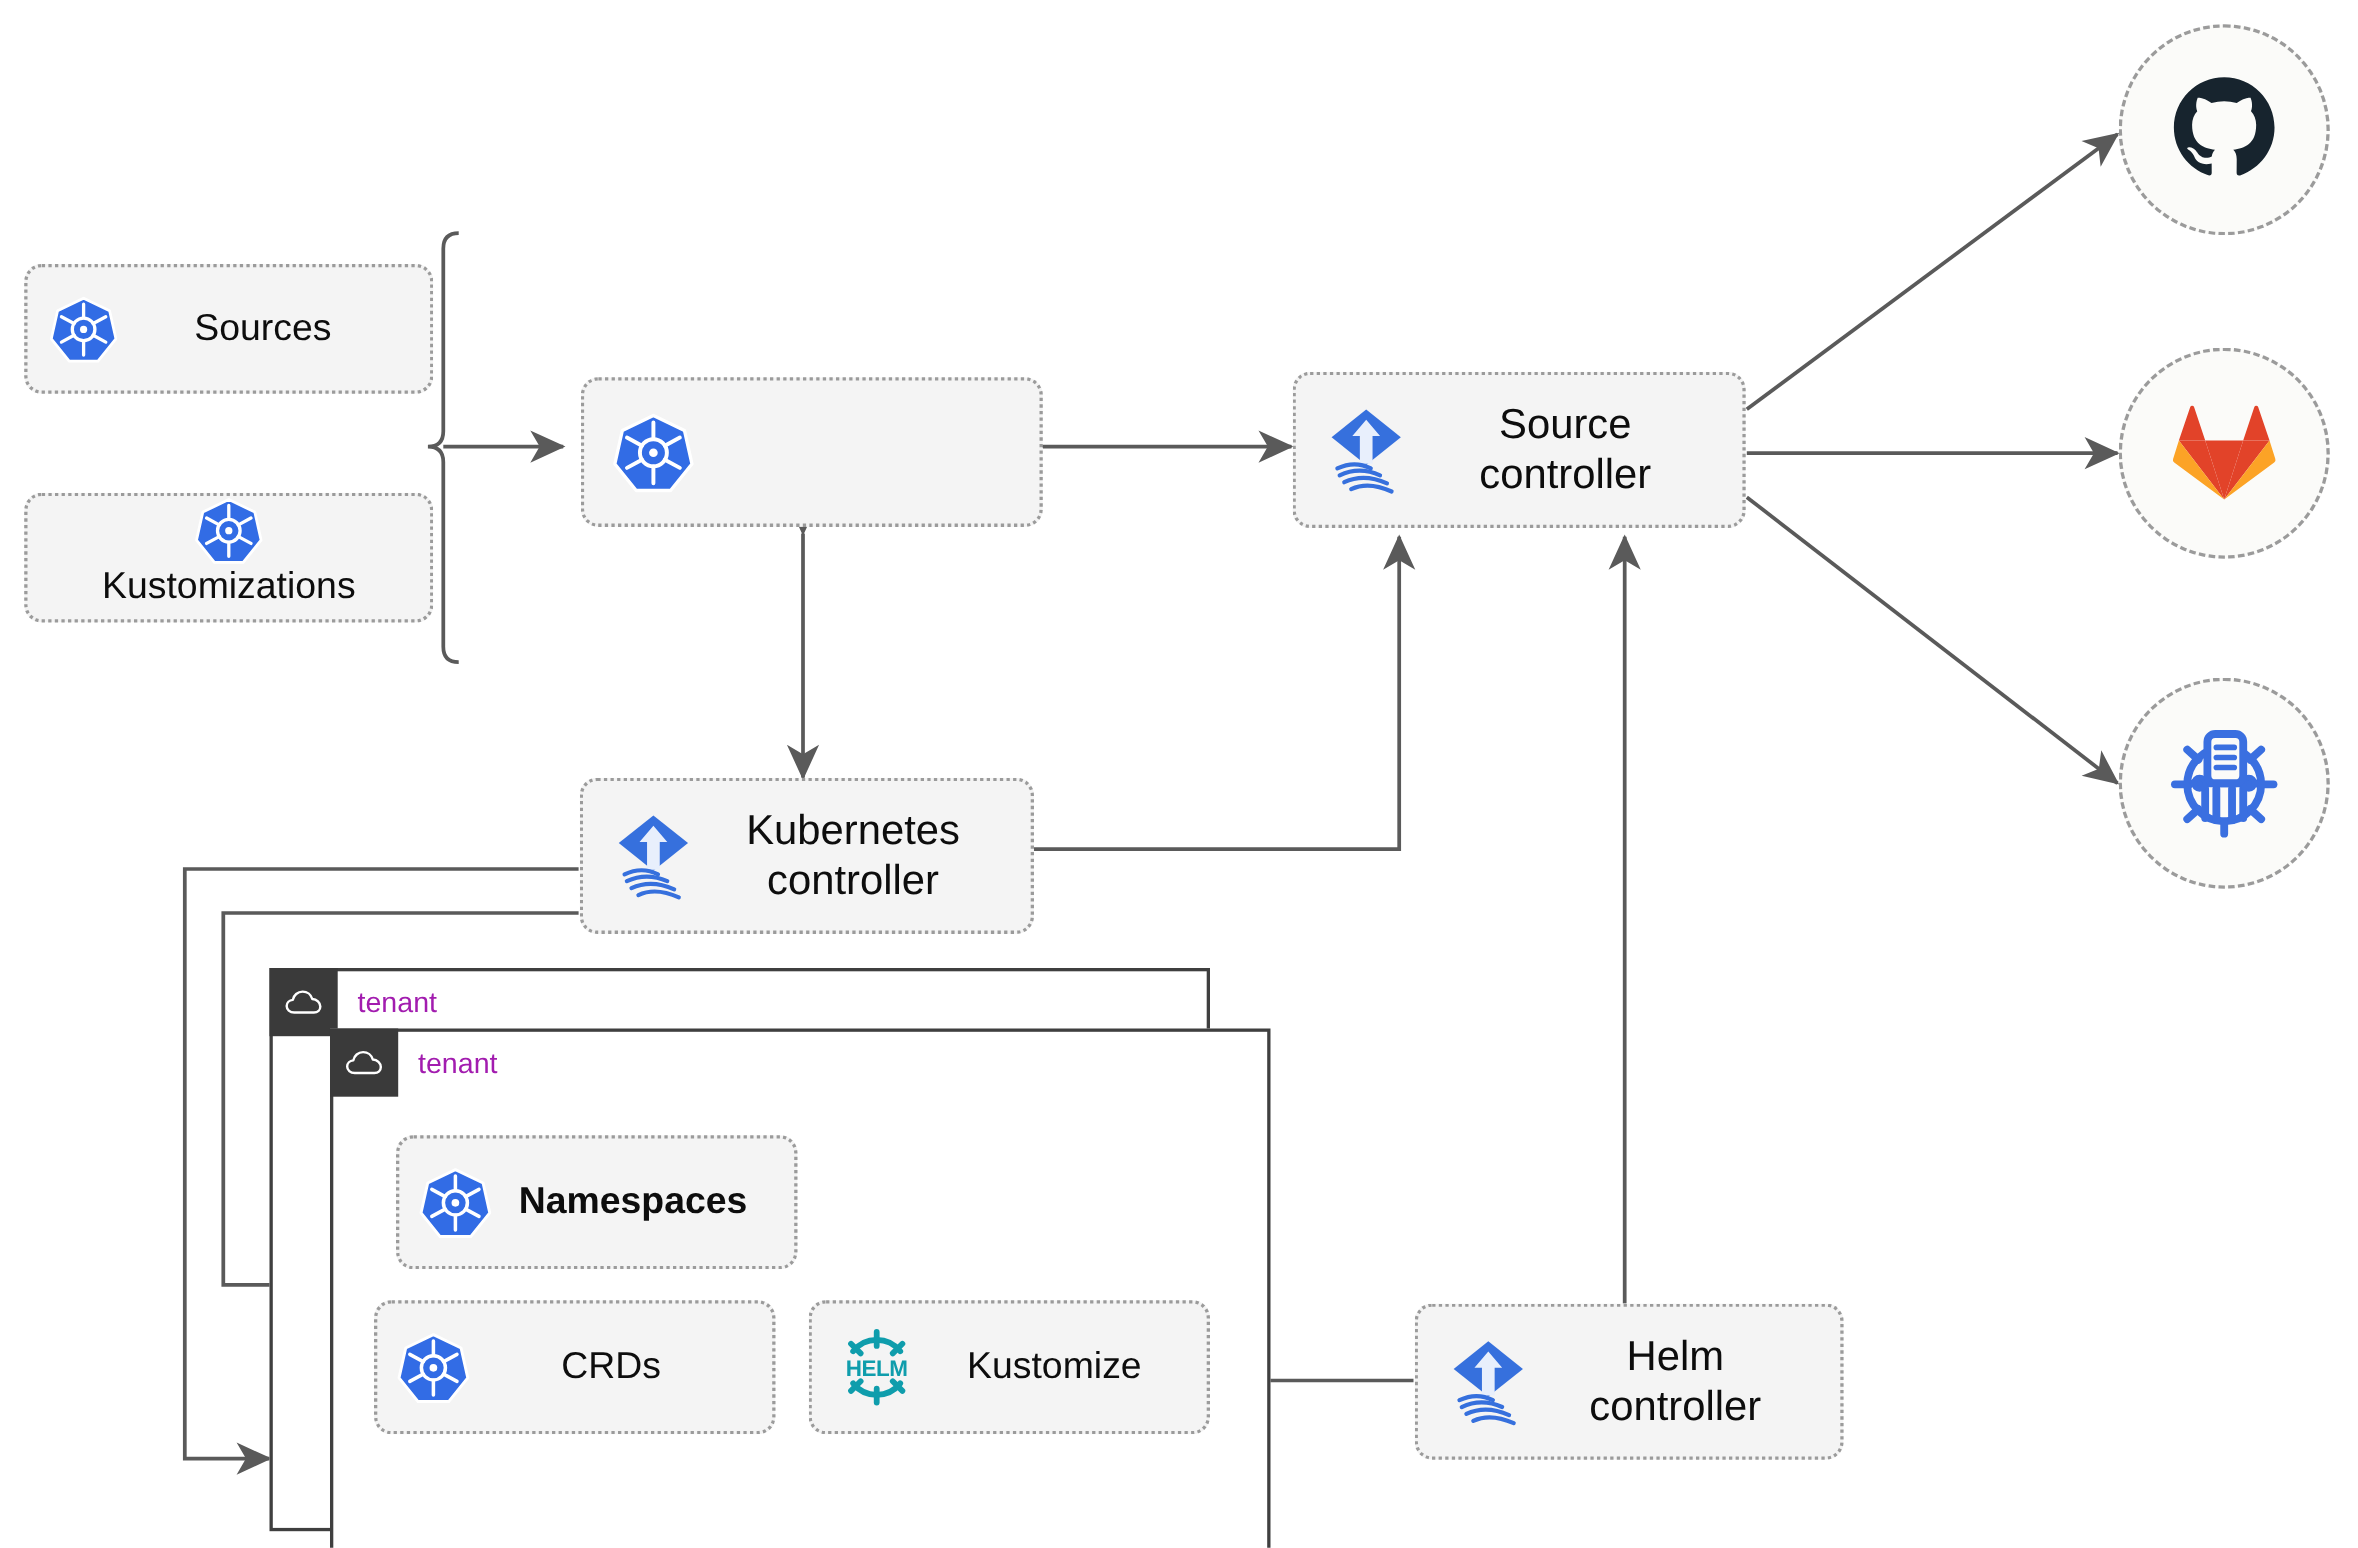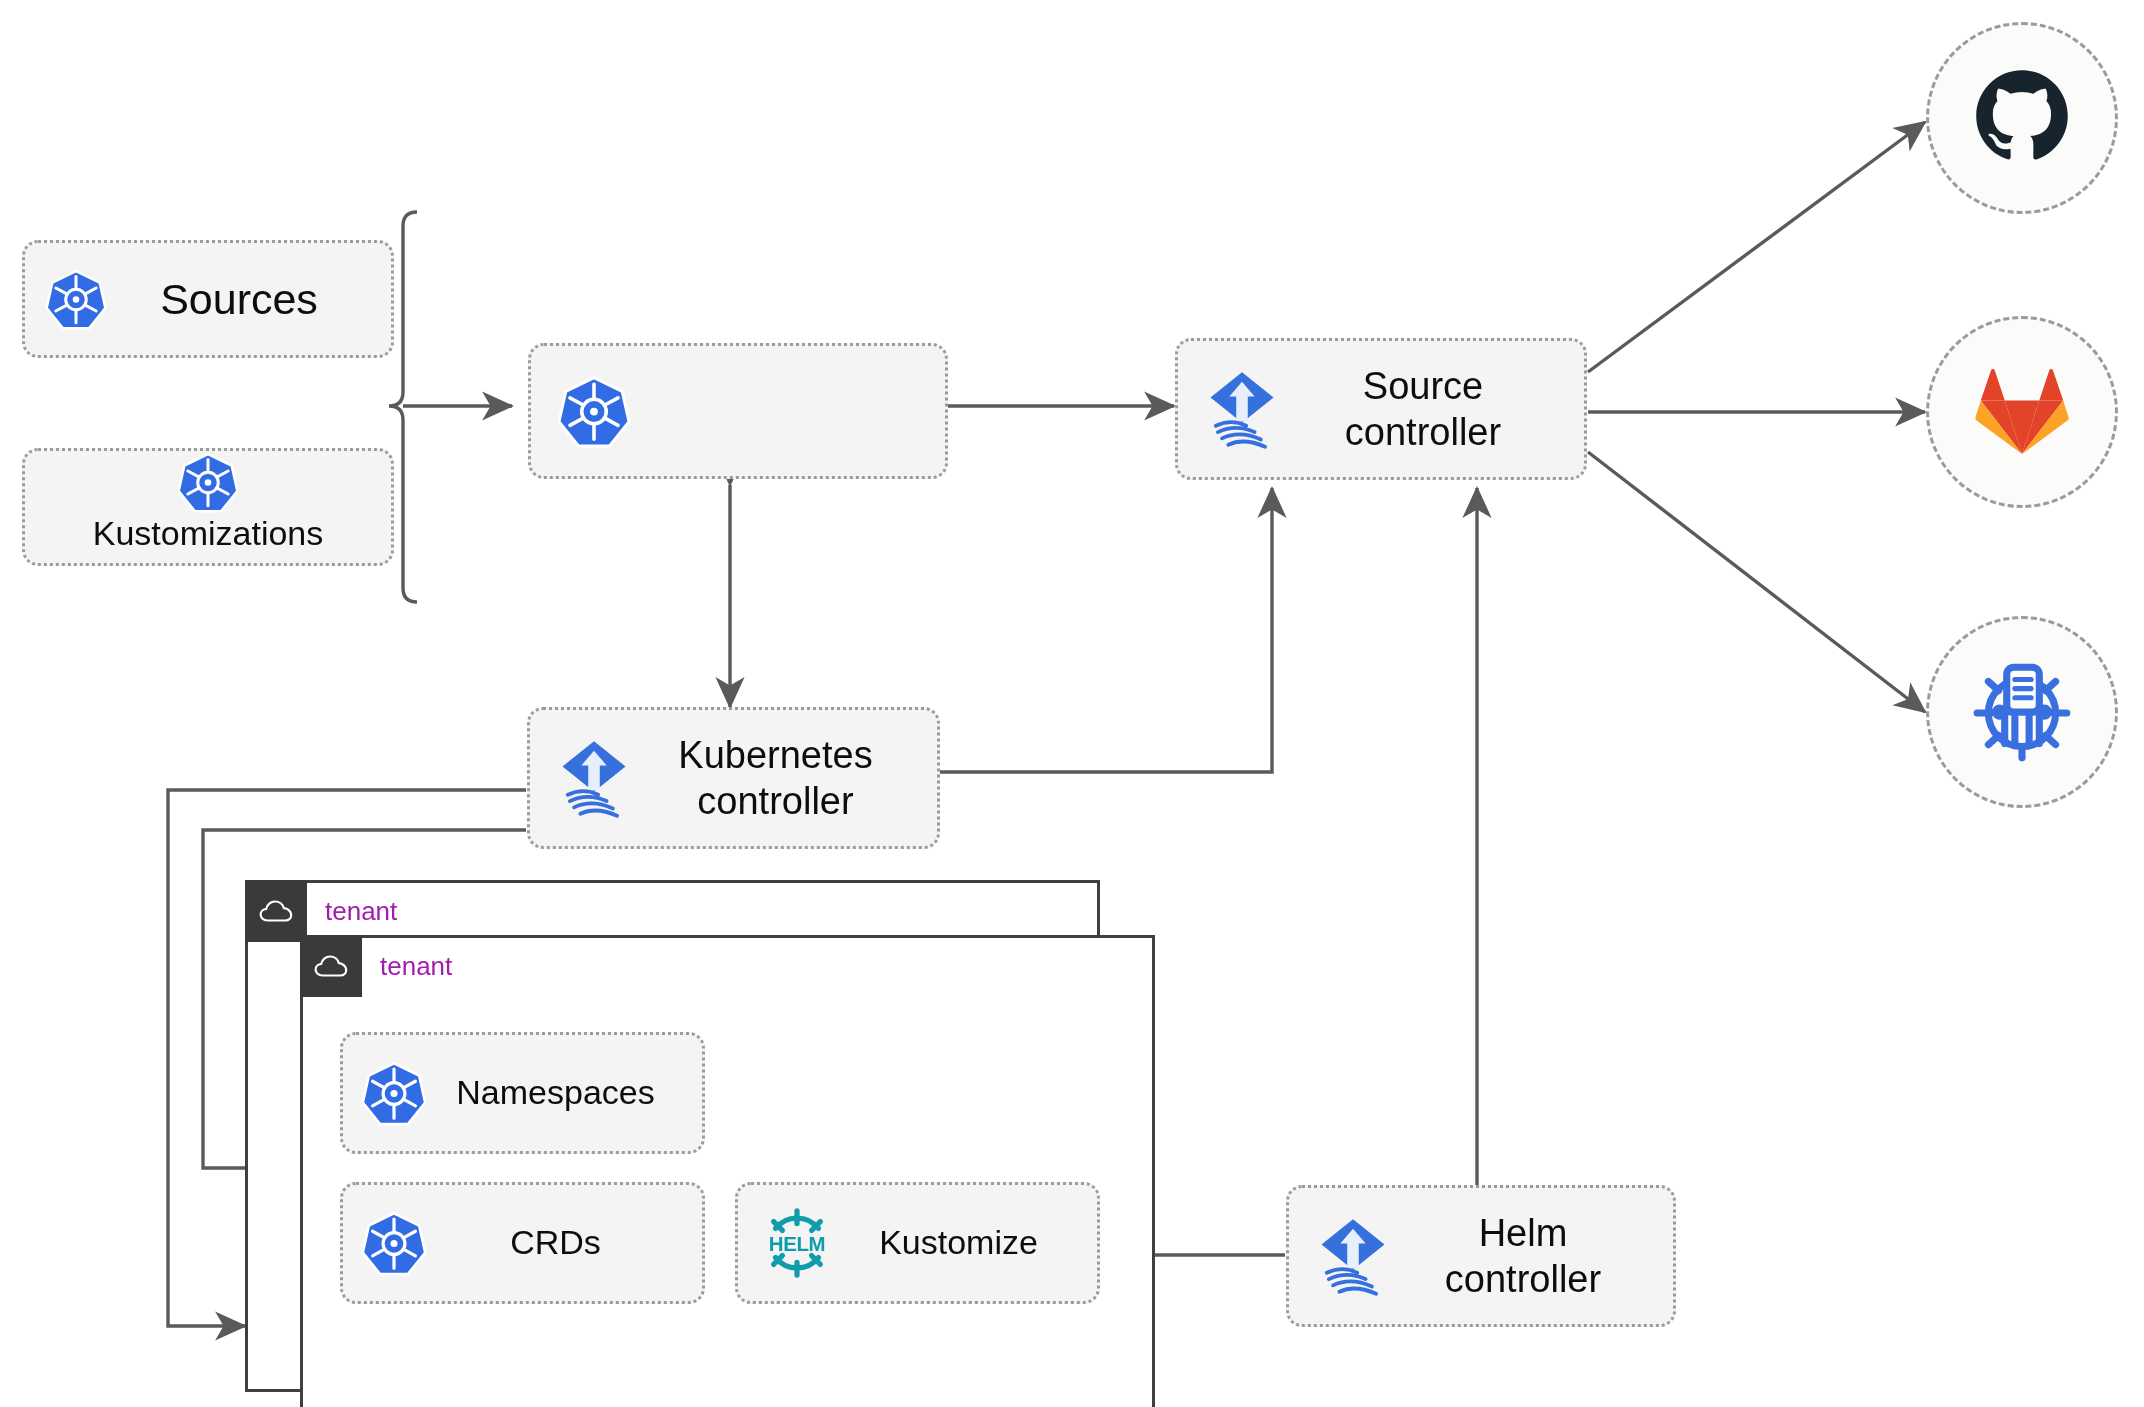--- a/index.html
+++ b/index.html
@@ -103,21 +103,21 @@
         <svg width="62" height="62" viewBox="0 0 64 64">
           <path d="M32 3.2 L56.4 15 L62.3 41.3 L45.5 62.2 L18.5 62.2 L1.7 41.3 L7.6 15 Z" fill="#326ce5" stroke="#ffffff" stroke-width="2.6" stroke-linejoin="round"></path>
           <g stroke="#ffffff" stroke-width="3.1" stroke-linecap="round" fill="none">
             <circle cx="32" cy="32.5" r="10.6"></circle>
             <path d="M32 8.8 L32 21.5M32 43.5 L32 56.5M11.2 20.6 L23.0 27.0M41.0 38.0 L52.8 44.4
                      M11.2 44.4 L23.0 38.0M41.0 27.0 L52.8 20.6"></path>
           </g>
           <circle cx="32" cy="32.5" r="3.4" fill="#ffffff"></circle>
         </svg>
       </span>
-      <span class="lbl" style="font-size:43px;">Sources</span>
+      <span class="lbl" style="font-size:34px;">Sources</span>
     </div>
 
     <div class="node" style="left:22px;top:448px;width:372px;height:118px;padding:0 20px;flex-direction:column;">
       <span class="ico">
         <svg width="62" height="62" viewBox="0 0 64 64">
           <path d="M32 3.2 L56.4 15 L62.3 41.3 L45.5 62.2 L18.5 62.2 L1.7 41.3 L7.6 15 Z" fill="#326ce5" stroke="#ffffff" stroke-width="2.6" stroke-linejoin="round"></path>
           <g stroke="#ffffff" stroke-width="3.1" stroke-linecap="round" fill="none">
             <circle cx="32" cy="32.5" r="10.6"></circle>
             <path d="M32 8.8 L32 21.5M32 43.5 L32 56.5M11.2 20.6 L23.0 27.0M41.0 38.0 L52.8 44.4
                      M11.2 44.4 L23.0 38.0M41.0 27.0 L52.8 20.6"></path>
@@ -186,21 +186,21 @@
             <path d="M17 62 Q34 54 52 62"></path>
             <path d="M21 68 Q38 60 58 69"></path>
             <path d="M27 74 Q42 67 62 76"></path>
           </g>
         </svg>
       </span>
       <span class="lbl" style="font-size:38px;">Helm
 controller</span>
     </div>
 
-    <div class="node" style="left:340px;top:1032px;width:365px;height:122px;padding:0 18px;">
+    <div class="node" style="left:360px;top:1032px;width:365px;height:122px;padding:0 18px;font-weight:bold;">
       <span class="ico">
         <svg width="66" height="66" viewBox="0 0 64 64">
           <path d="M32 3.2 L56.4 15 L62.3 41.3 L45.5 62.2 L18.5 62.2 L1.7 41.3 L7.6 15 Z" fill="#326ce5" stroke="#ffffff" stroke-width="2.6" stroke-linejoin="round"></path>
           <g stroke="#ffffff" stroke-width="3.1" stroke-linecap="round" fill="none">
             <circle cx="32" cy="32.5" r="10.6"></circle>
             <path d="M32 8.8 L32 21.5M32 43.5 L32 56.5M11.2 20.6 L23.0 27.0M41.0 38.0 L52.8 44.4
                      M11.2 44.4 L23.0 38.0M41.0 27.0 L52.8 20.6"></path>
           </g>
           <circle cx="32" cy="32.5" r="3.4" fill="#ffffff"></circle>
         </svg>

